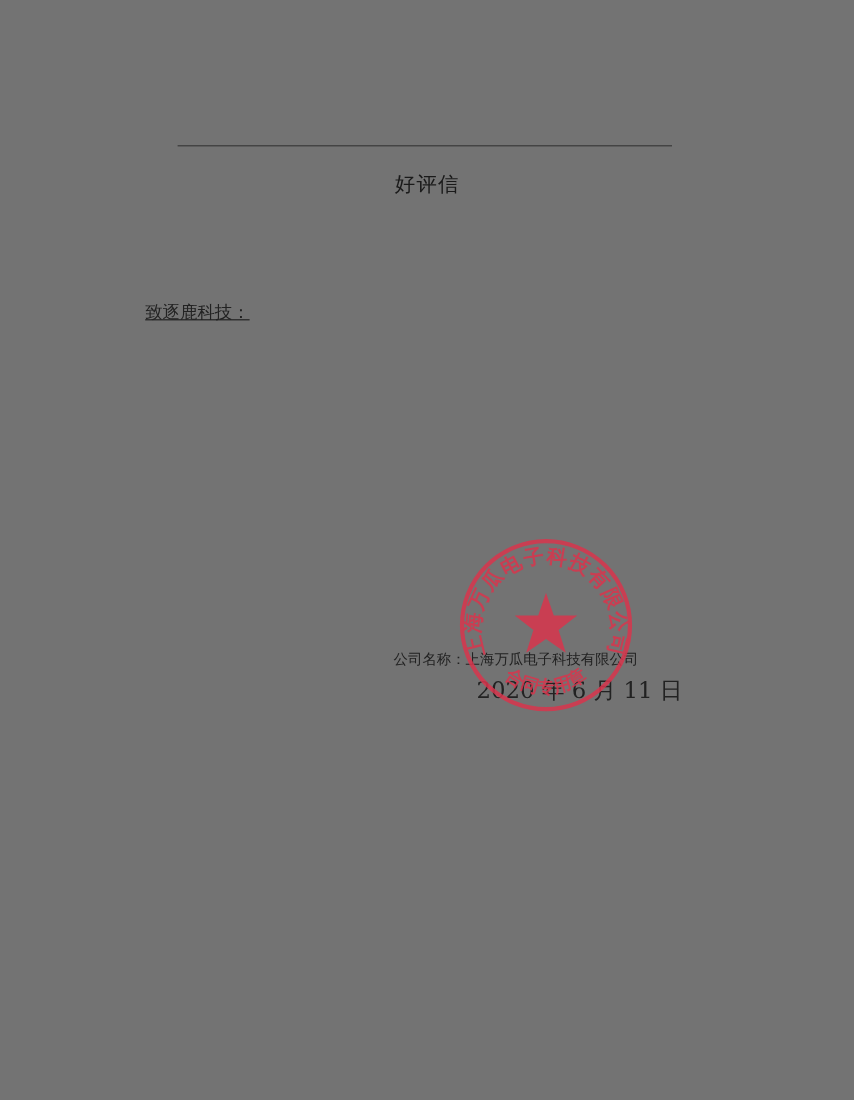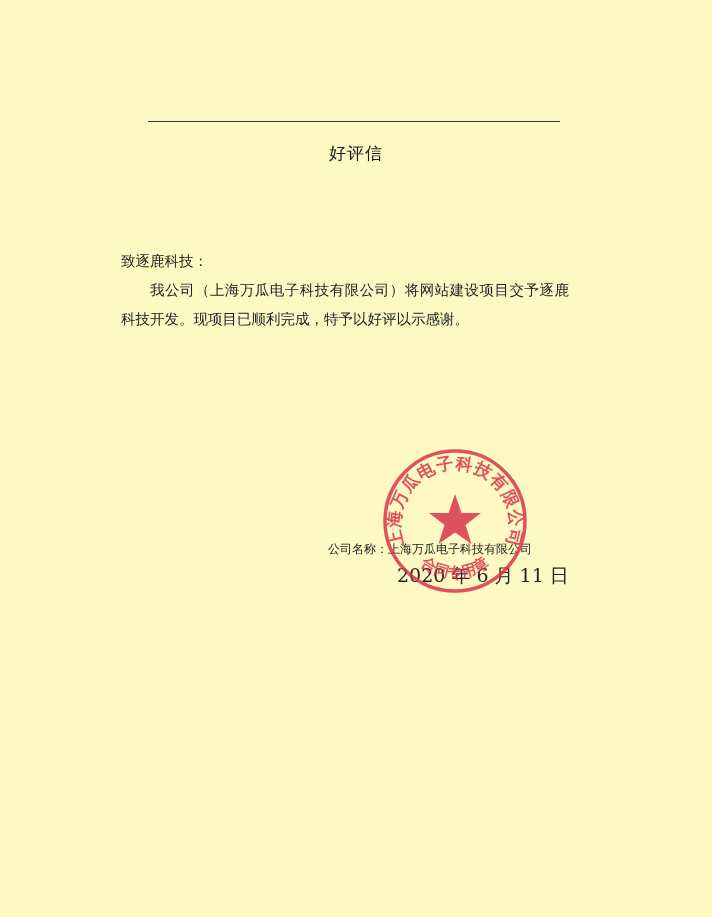--- a/index.html
+++ b/index.html
@@ -1,45 +1,44 @@
 <!DOCTYPE html>
 <html><head>
 <meta charset="utf-8">
 <style>
   html, body { margin: 0; padding: 0; background: #ffffff; }
   body { width: 712px; height: 917px; position: relative; overflow: hidden;
          font-family: "DejaVu Serif", "Liberation Serif", serif; color: #1e1e1e; }
-  .page { position: absolute; left: 0; top: 0; width: 712px; height: 917px; background: #fef9c3; }
+  .page { position: absolute; left: 0; top: 0; width: 712px; height: 917px; background: #737373; }
   .top-rule { position: absolute; left: 148px; top: 121px; width: 412px; height: 0;
               border-top: 1.5px solid #3a3a3a; }
   .title { position: absolute; left: 0; width: 712px; top: 142px; text-align: center;
            font-size: 17px; letter-spacing: 1px; color: #1a1a1a;
            font-family: "DejaVu Sans", sans-serif; }
   .body { position: absolute; left: 121px; top: 247px; width: 448px; font-size: 14.5px;
           line-height: 29px; color: #222; }
-  .greeting { margin: 0; }
+  .greeting { margin: 0; text-decoration: underline; }
   .para { margin: 0; text-indent: 29px; text-align: justify; }
   .sign { position: absolute; left: 328px; top: 535px; font-size: 12px; line-height: 28px;
           color: #222; z-index: 1; }
   .sign .row { white-space: nowrap; }
   .date { position: absolute; left: 397px; top: 563px; font-size: 19px; color: #222; z-index: 1; }
   .stamp { position: absolute; left: 380px; top: 446px; width: 150px; height: 150px; z-index: 2;
            opacity: 0.85; pointer-events: none; }
 </style>
 </head>
 <body>
 
 <div class="page">
   <div class="top-rule"></div>
 
   <div class="title">好评信</div>
 
   <div class="body">
     <p class="greeting">致逐鹿科技：</p>
-    <p class="para">我公司（上海万瓜电子科技有限公司）将网站建设项目交予逐鹿科技开发。现项目已顺利完成，特予以好评以示感谢。</p>
   </div>
 
   <div class="sign">
     <div class="row">
       <span>公司名称：</span><span>上海万瓜电子科技有限公司</span>
     </div>
   </div>
   <div class="date">2020 年 6 月 11 日</div>
 
   <svg class="stamp" viewBox="0 0 150 150" xmlns="http://www.w3.org/2000/svg">

